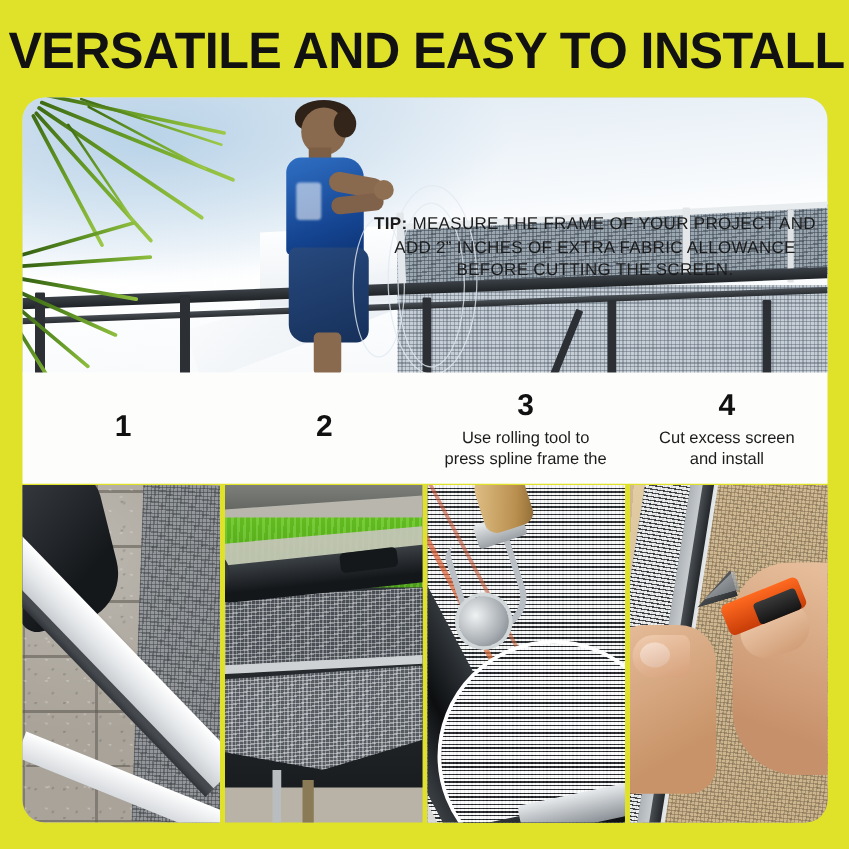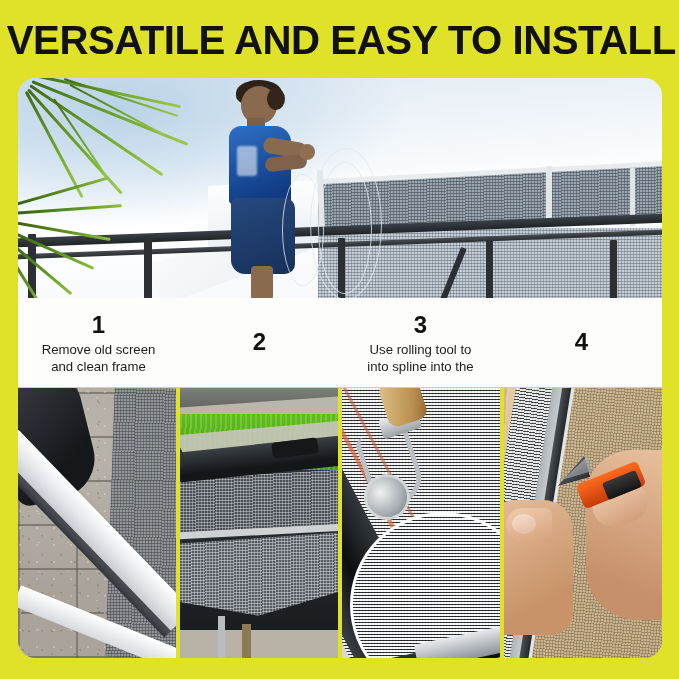--- a/index.html
+++ b/index.html
@@ -512,38 +512,42 @@
       <div class="w-arm2"></div>
       <div class="w-hand"></div>
       <div class="w-shorts"></div>
       <div class="w-leg"></div>
     </div>
 
     <div class="cord-loop" style="left:292px;top:70px;width:70px;height:150px;"></div>
     <div class="cord-loop" style="left:300px;top:84px;width:52px;height:130px;"></div>
     <div class="cord-loop" style="left:264px;top:96px;width:40px;height:110px;"></div>
 
+    <div class="tipwrap">
+      <b>TIP:</b>
+      <span>MEASURE THE FRAME OF YOUR PROJECT AND ADD 2” INCHES OF EXTRA FABRIC ALLOWANCE BEFORE CUTTING THE SCREEN.</span>
+    </div>
   </div>
 
   <div class="steps">
     <div class="step">
       <div class="step-num">1</div>
-      <div class="step-text">Remove old screen
-and clean frame</div>
     </div>
     <div class="step">
       <div class="step-num">2</div>
     </div>
     <div class="step">
       <div class="step-num">3</div>
       <div class="step-text">Use rolling tool to
-into spline into the</div>
+press spline frame the</div>
     </div>
     <div class="step">
       <div class="step-num">4</div>
+      <div class="step-text">Cut excess screen
+and install</div>
     </div>
   </div>
 
   <div class="row">
 
     <div class="cell">
       <div class="pavers"></div>
       <div class="paver-noise"></div>
       <div class="p1-darkmesh"></div>
       <div class="p1-roll"></div>

